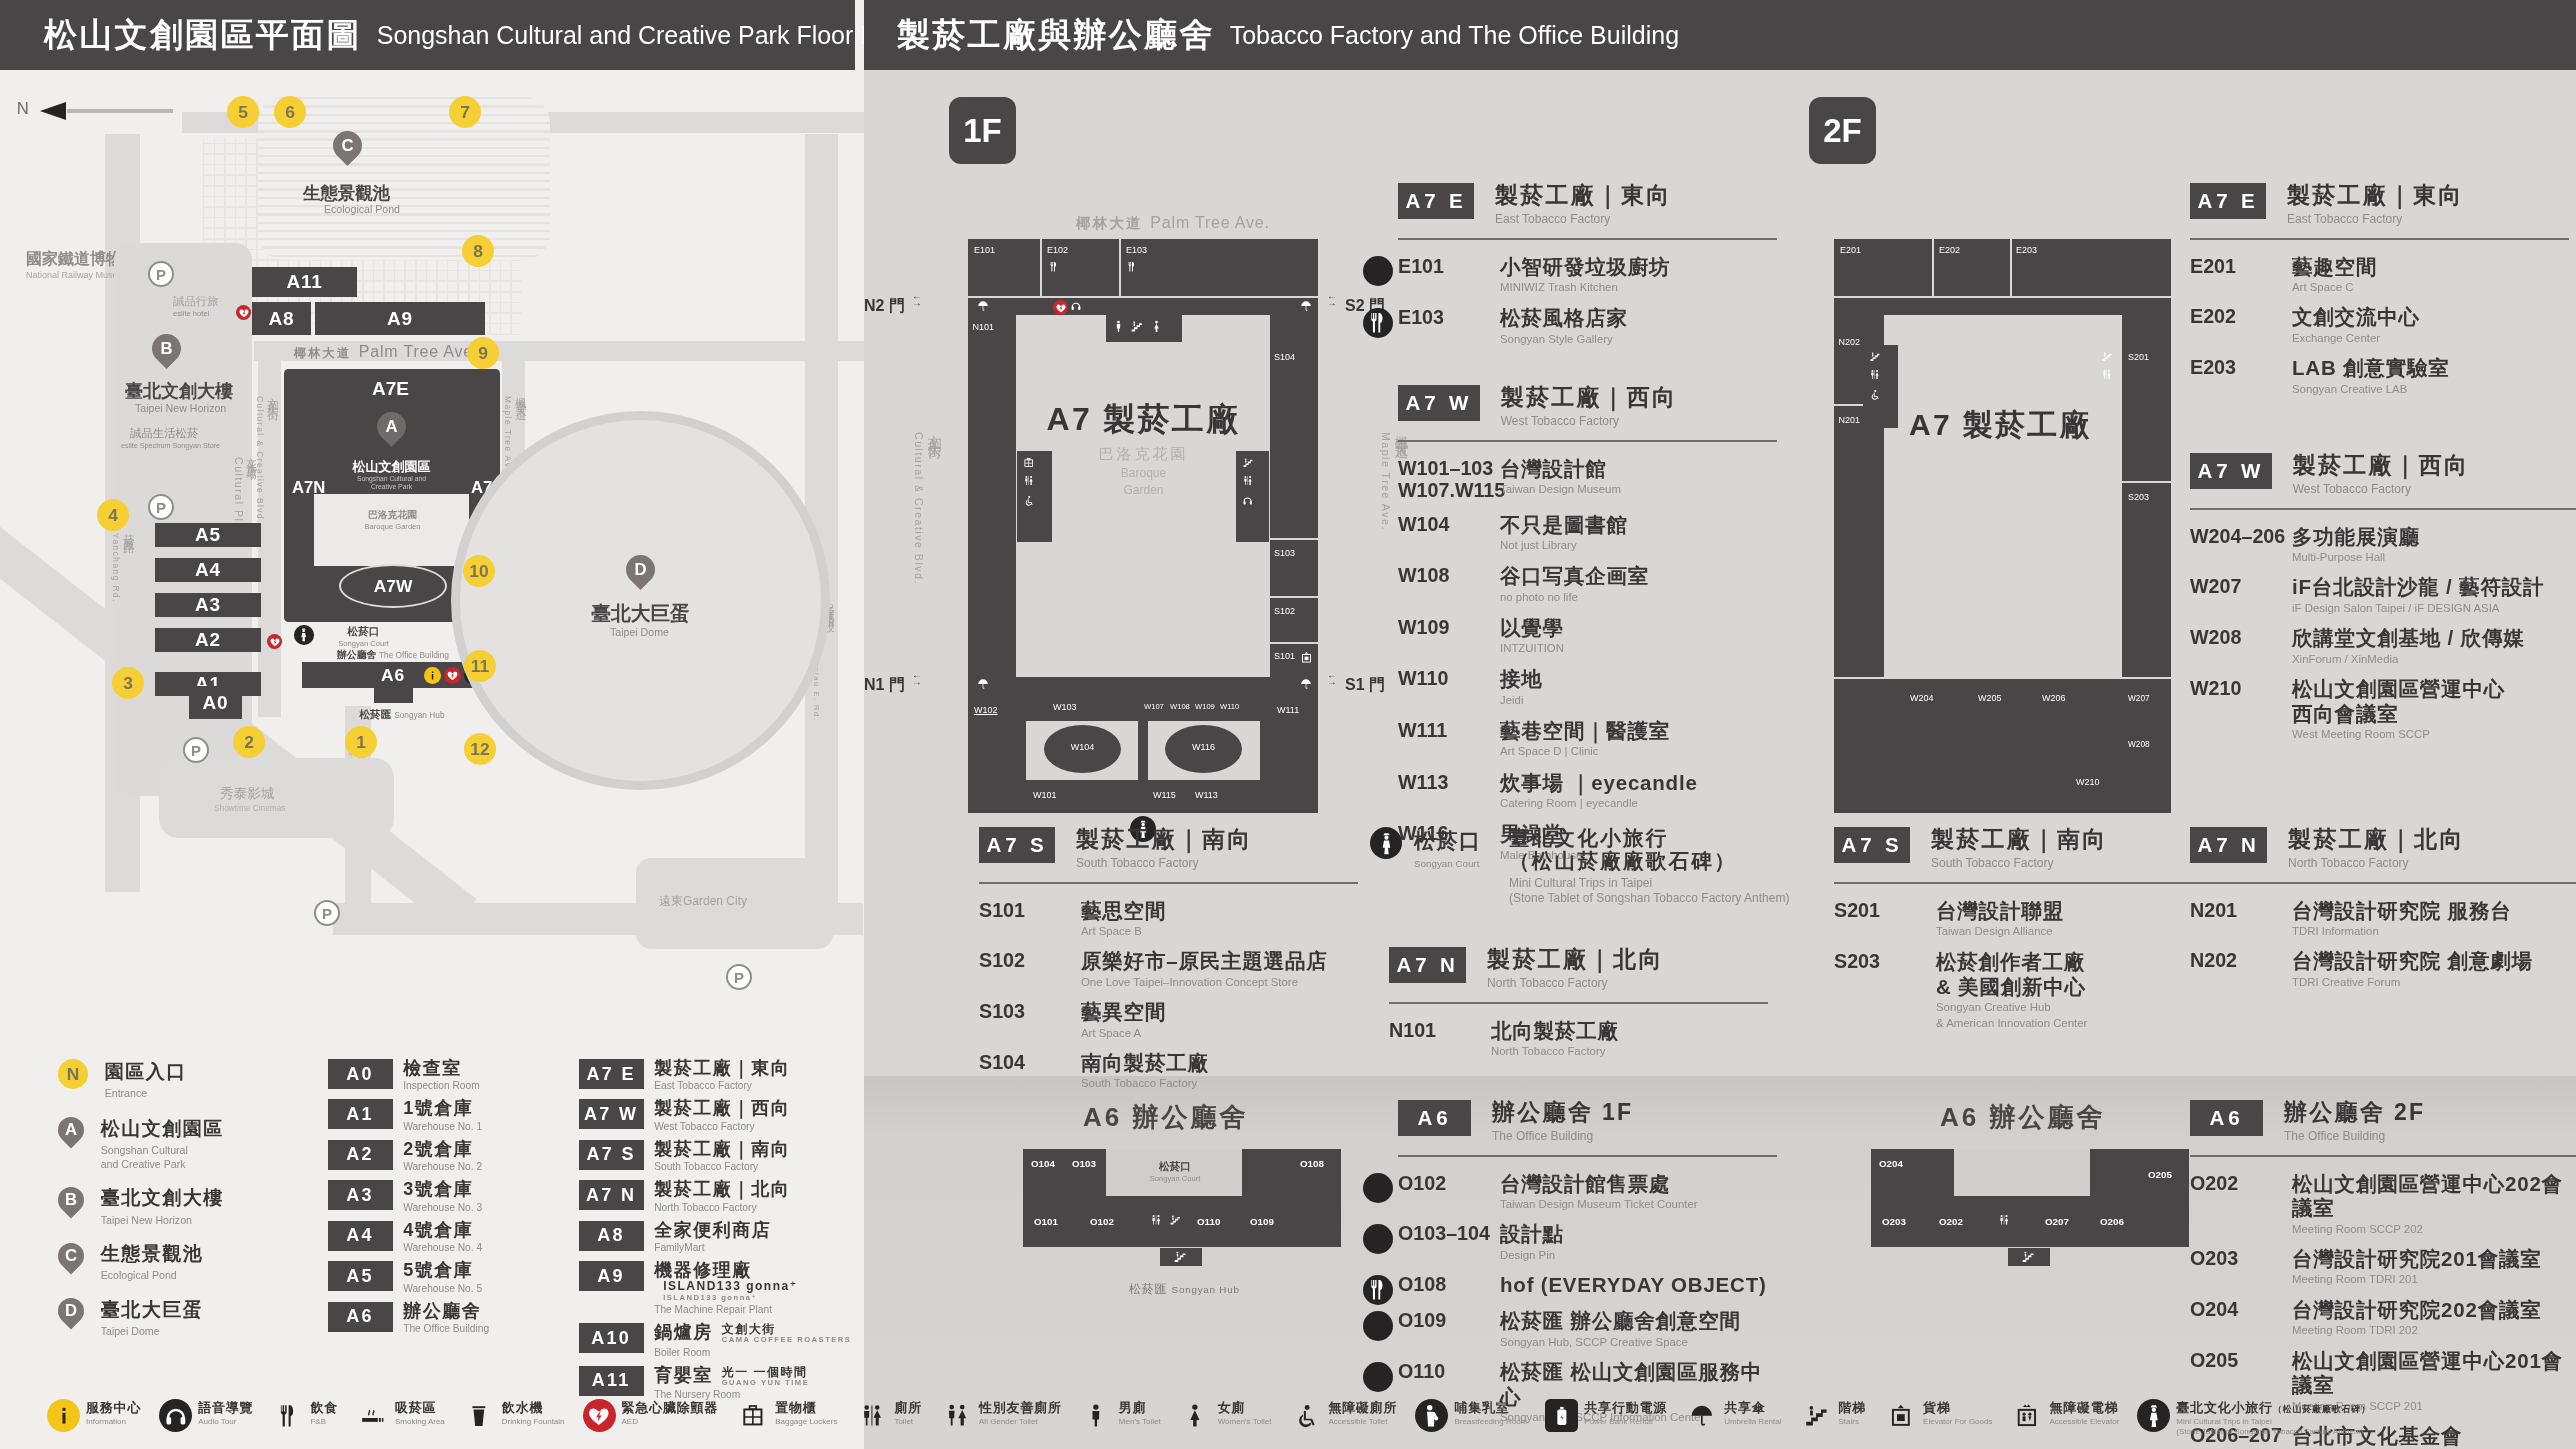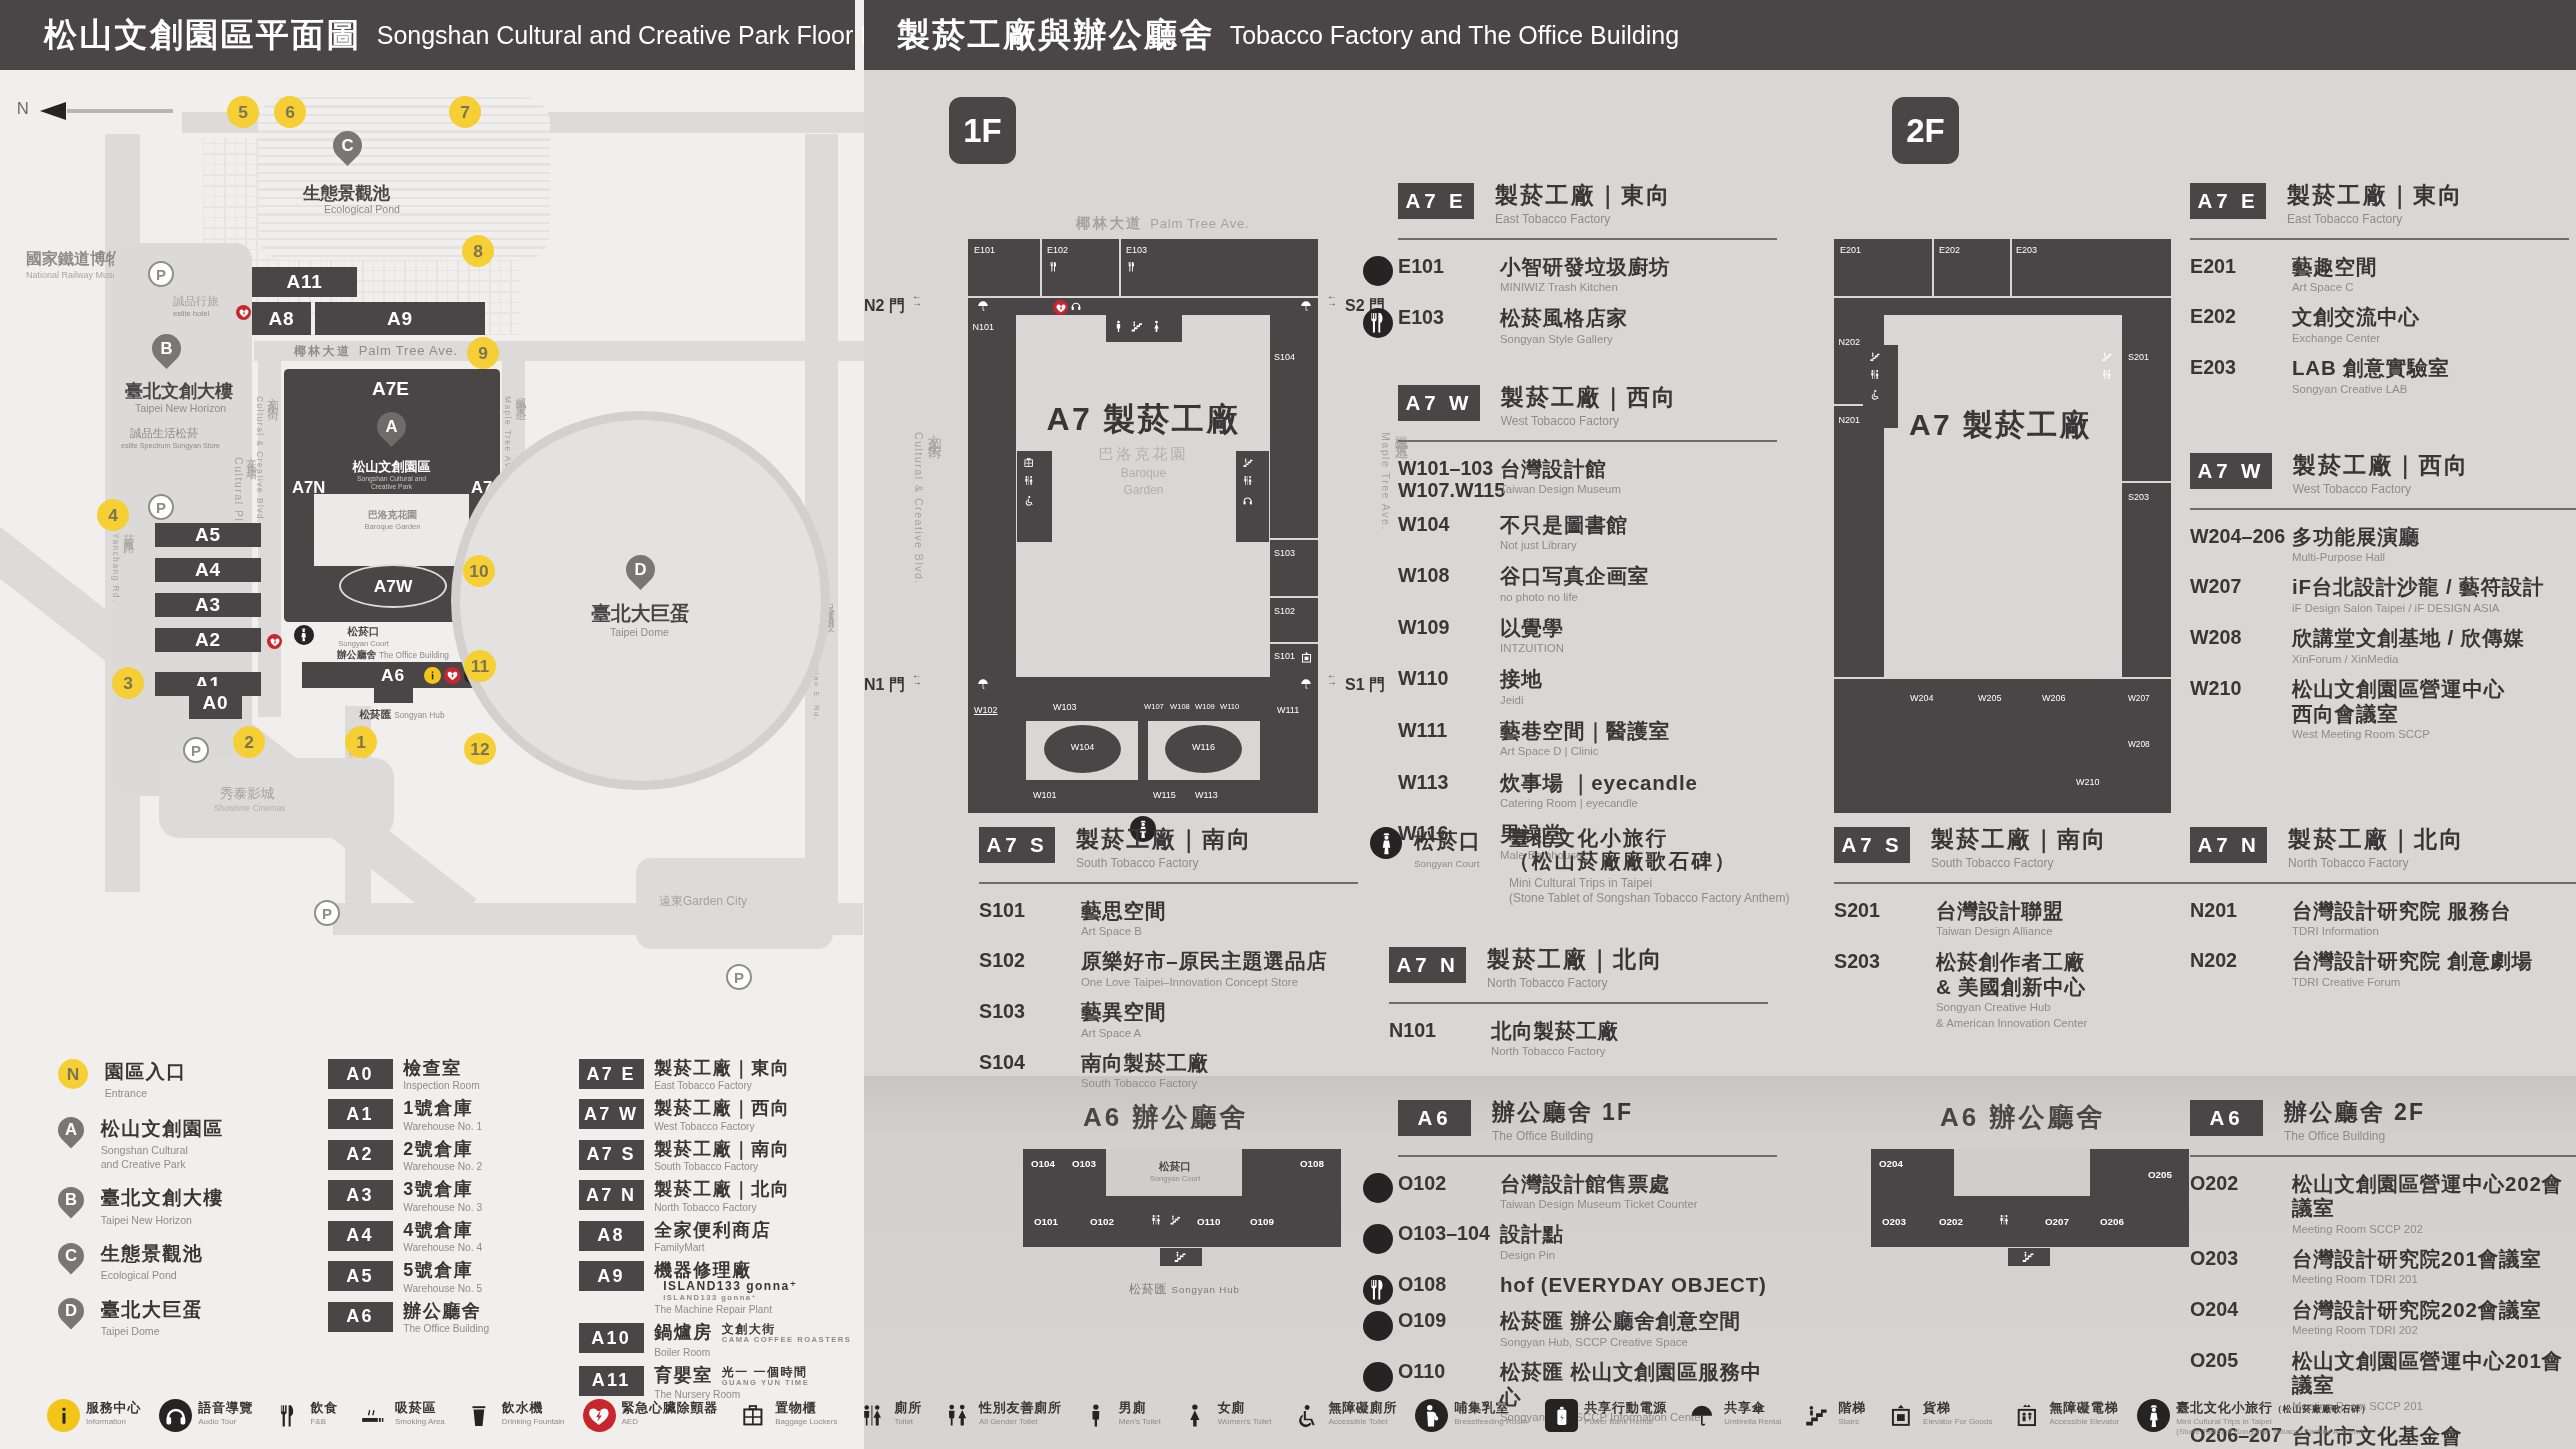--- a/index.html
+++ b/index.html
@@ -23,21 +23,21 @@
   .sep{position:absolute;width:2.3px;background:#d8d7d5;}
   .hsep{position:absolute;height:2.3px;background:#d8d7d5;}
   .rlab{position:absolute;color:#fff;font-size:13px;font-weight:bold;white-space:nowrap;}
   .rlab.sm{font-size:9px;font-weight:normal;}
   .rlab.ctr{text-align:center;}
   .gate{position:absolute;font-size:16px;font-weight:bold;color:#3a3637;white-space:nowrap;}
   .gate .ar{display:block;font-size:9.8px;line-height:6.8px;color:#3a3637;font-weight:normal;}
   .vroad{position:absolute;writing-mode:vertical-rl;color:#a5a2a0;font-size:13.6px;letter-spacing:3.8px;white-space:nowrap;}
   .vroad .ven{font-size:10.6px;letter-spacing:1.5px;margin-top:7.6px;}
   .hroad{position:absolute;color:#a5a2a0;font-size:13.6px;letter-spacing:2.3px;white-space:nowrap;}
-  .hroad .ren{font-size:13px;letter-spacing:0.8px;margin-left:7.6px;}
+  .hroad .ren{font-size:16px;letter-spacing:0.8px;margin-left:7.6px;}
   
   .section{position:absolute;}
   .sec-head{display:flex;align-items:flex-start;gap:21px;}
   .badge{min-width:73px;height:36px;background:#4a4546;color:#fff;font-size:20.5px;font-weight:bold;
          display:inline-flex;align-items:center;justify-content:center;letter-spacing:3.8px;padding:0 7.6px;box-sizing:border-box;flex:none;}
   .sec-zh{font-size:23px;font-weight:bold;letter-spacing:2.3px;line-height:1.1;}
   .sec-en{font-size:12px;color:#8f8c8b;margin-top:3.8px;}
   .divider{height:1.5px;background:#6f6c6b;margin:12px 0 15px;}
   .row{display:flex;margin-bottom:10.6px;position:relative;}
   .rcode{width:102px;flex:none;font-size:19.7px;font-weight:bold;line-height:1.15;}
@@ -702,21 +702,21 @@
           <div>N101</div>
         </div>
       <div class="rname">
           <div class="zh">北向製菸工廠</div>
           <div class="en">North Tobacco Factory</div>
         </div>
     </div>
     </div>
 </div>
 
-<div class="fbadge" style="left:1892px;top:97px;">2F</div>
+<div class="fbadge" style="left:1809px;top:97px;">2F</div>
 <div class="abs" id="plan2f" style="left:1834px;top:163px;width:364px;height:667px;">
   <div class="blk" style="left:0;top:76px;width:337px;height:57px;"></div>
   <div class="sep" style="left:98px;top:76px;height:57px;"></div>
   <div class="sep" style="left:176px;top:76px;height:57px;"></div>
   <span class="rlab sm" style="left:6px;top:82px;">E201</span>
   <span class="rlab sm" style="left:105px;top:82px;">E202</span>
   <span class="rlab sm" style="left:182px;top:82px;">E203</span>
   <div class="blk" style="left:0;top:135px;width:337px;height:16.7px;"></div>
   <div class="blk" style="left:0;top:152px;width:50px;height:362px;"></div>
   <span class="rlab sm" style="left:4.5px;top:174px;">N202</span>

